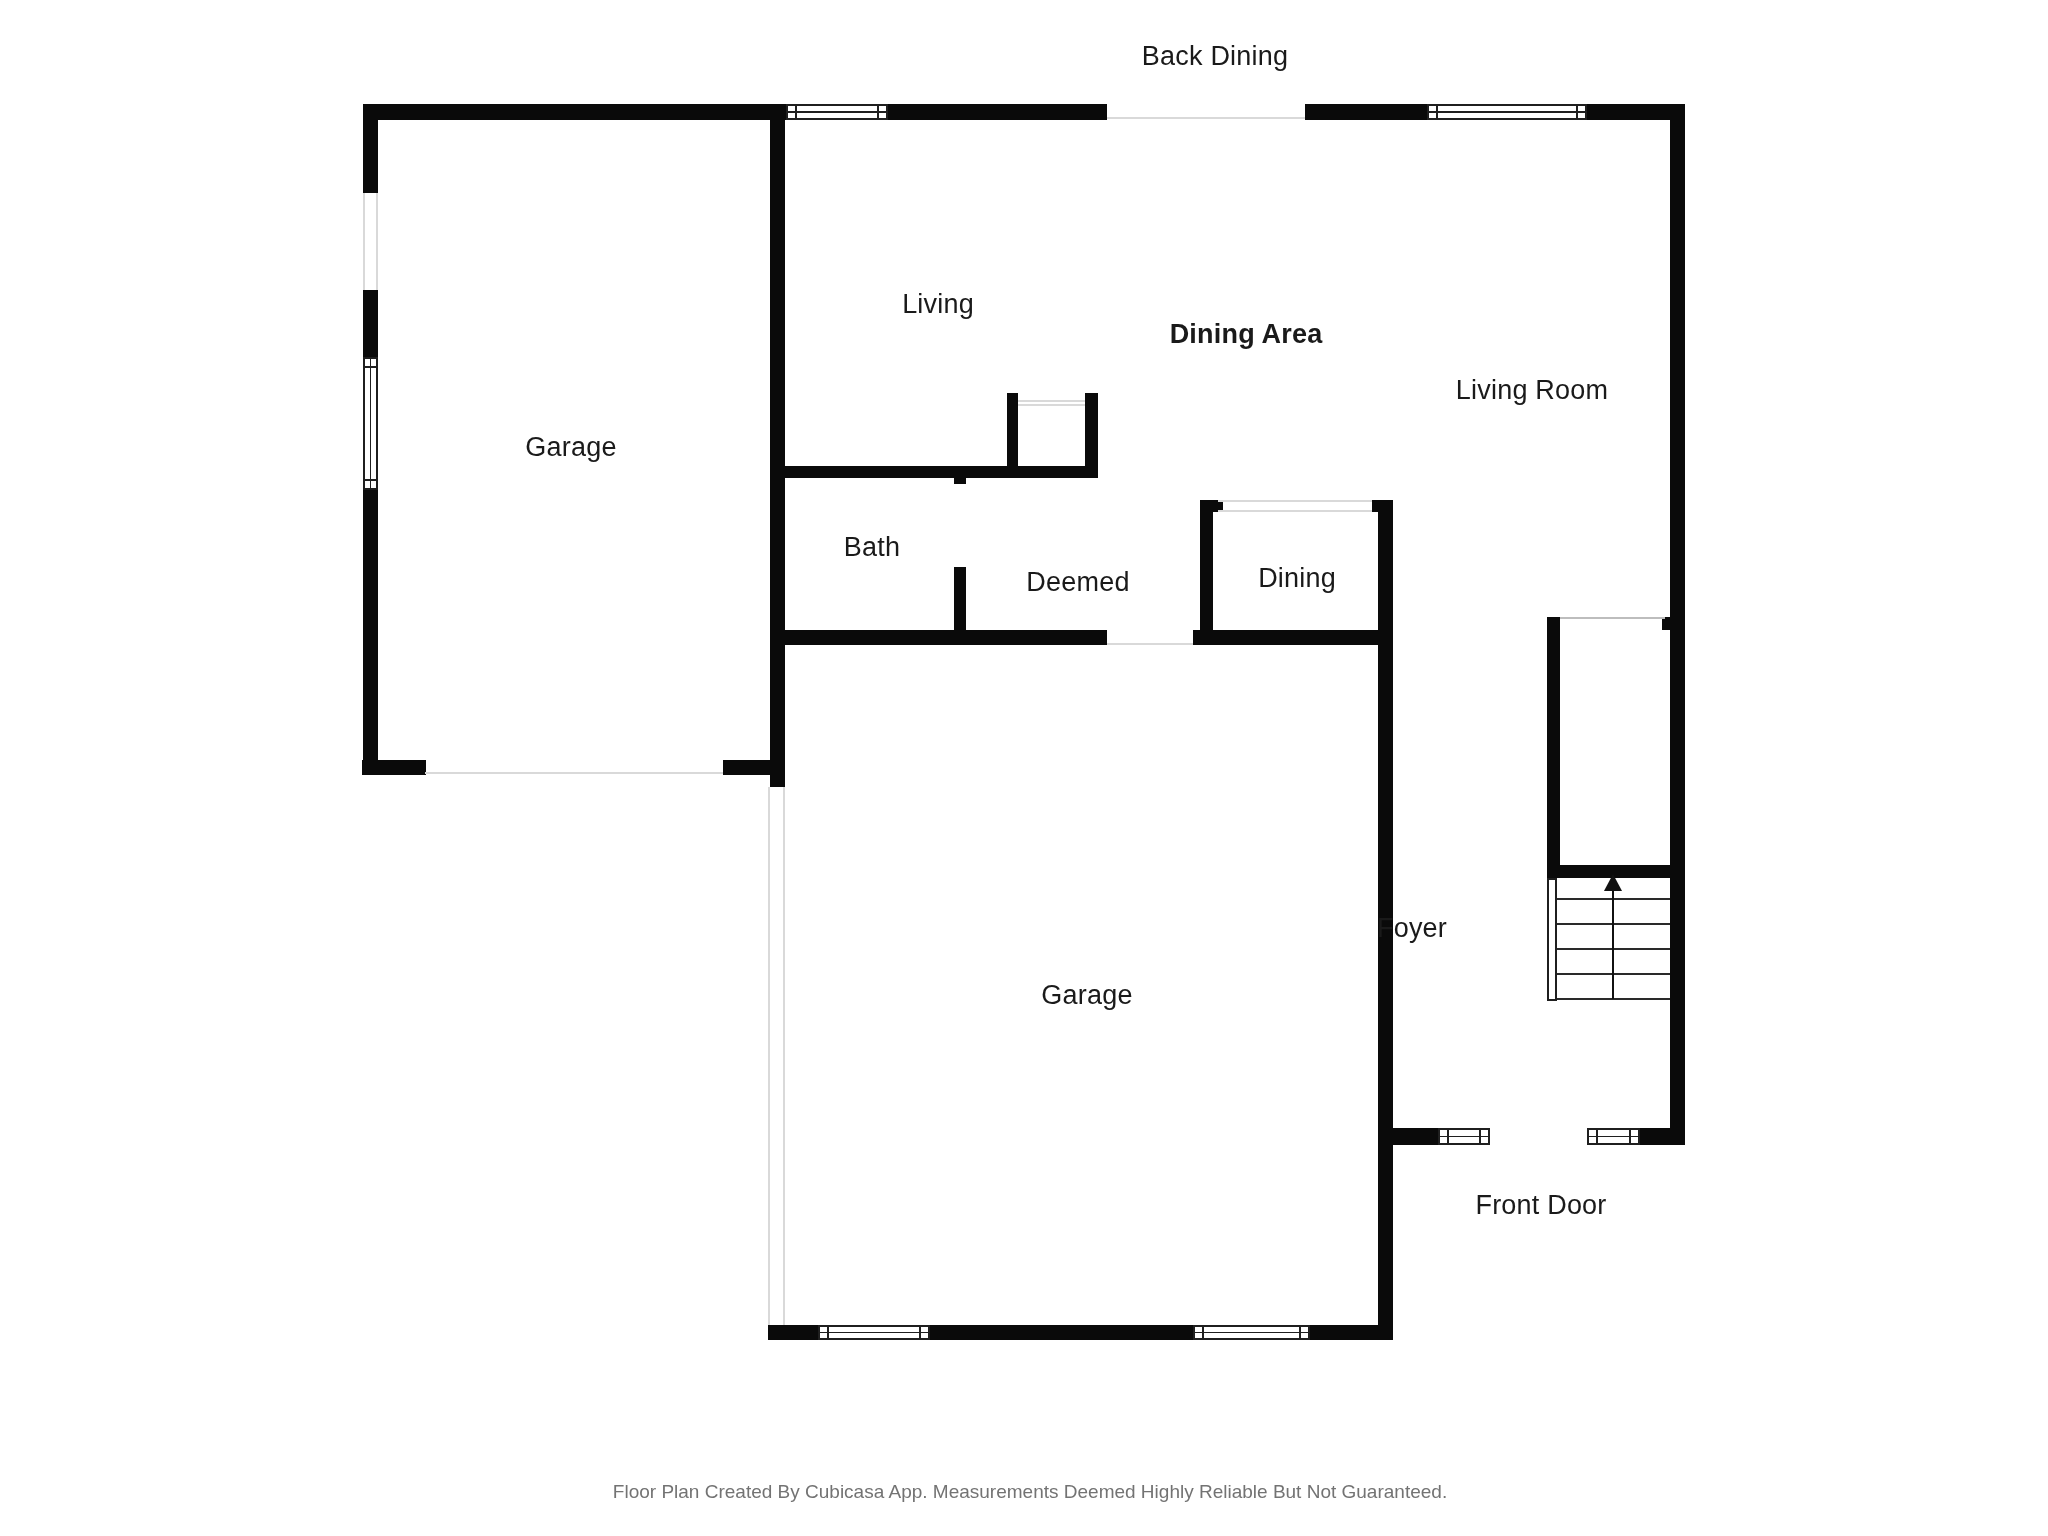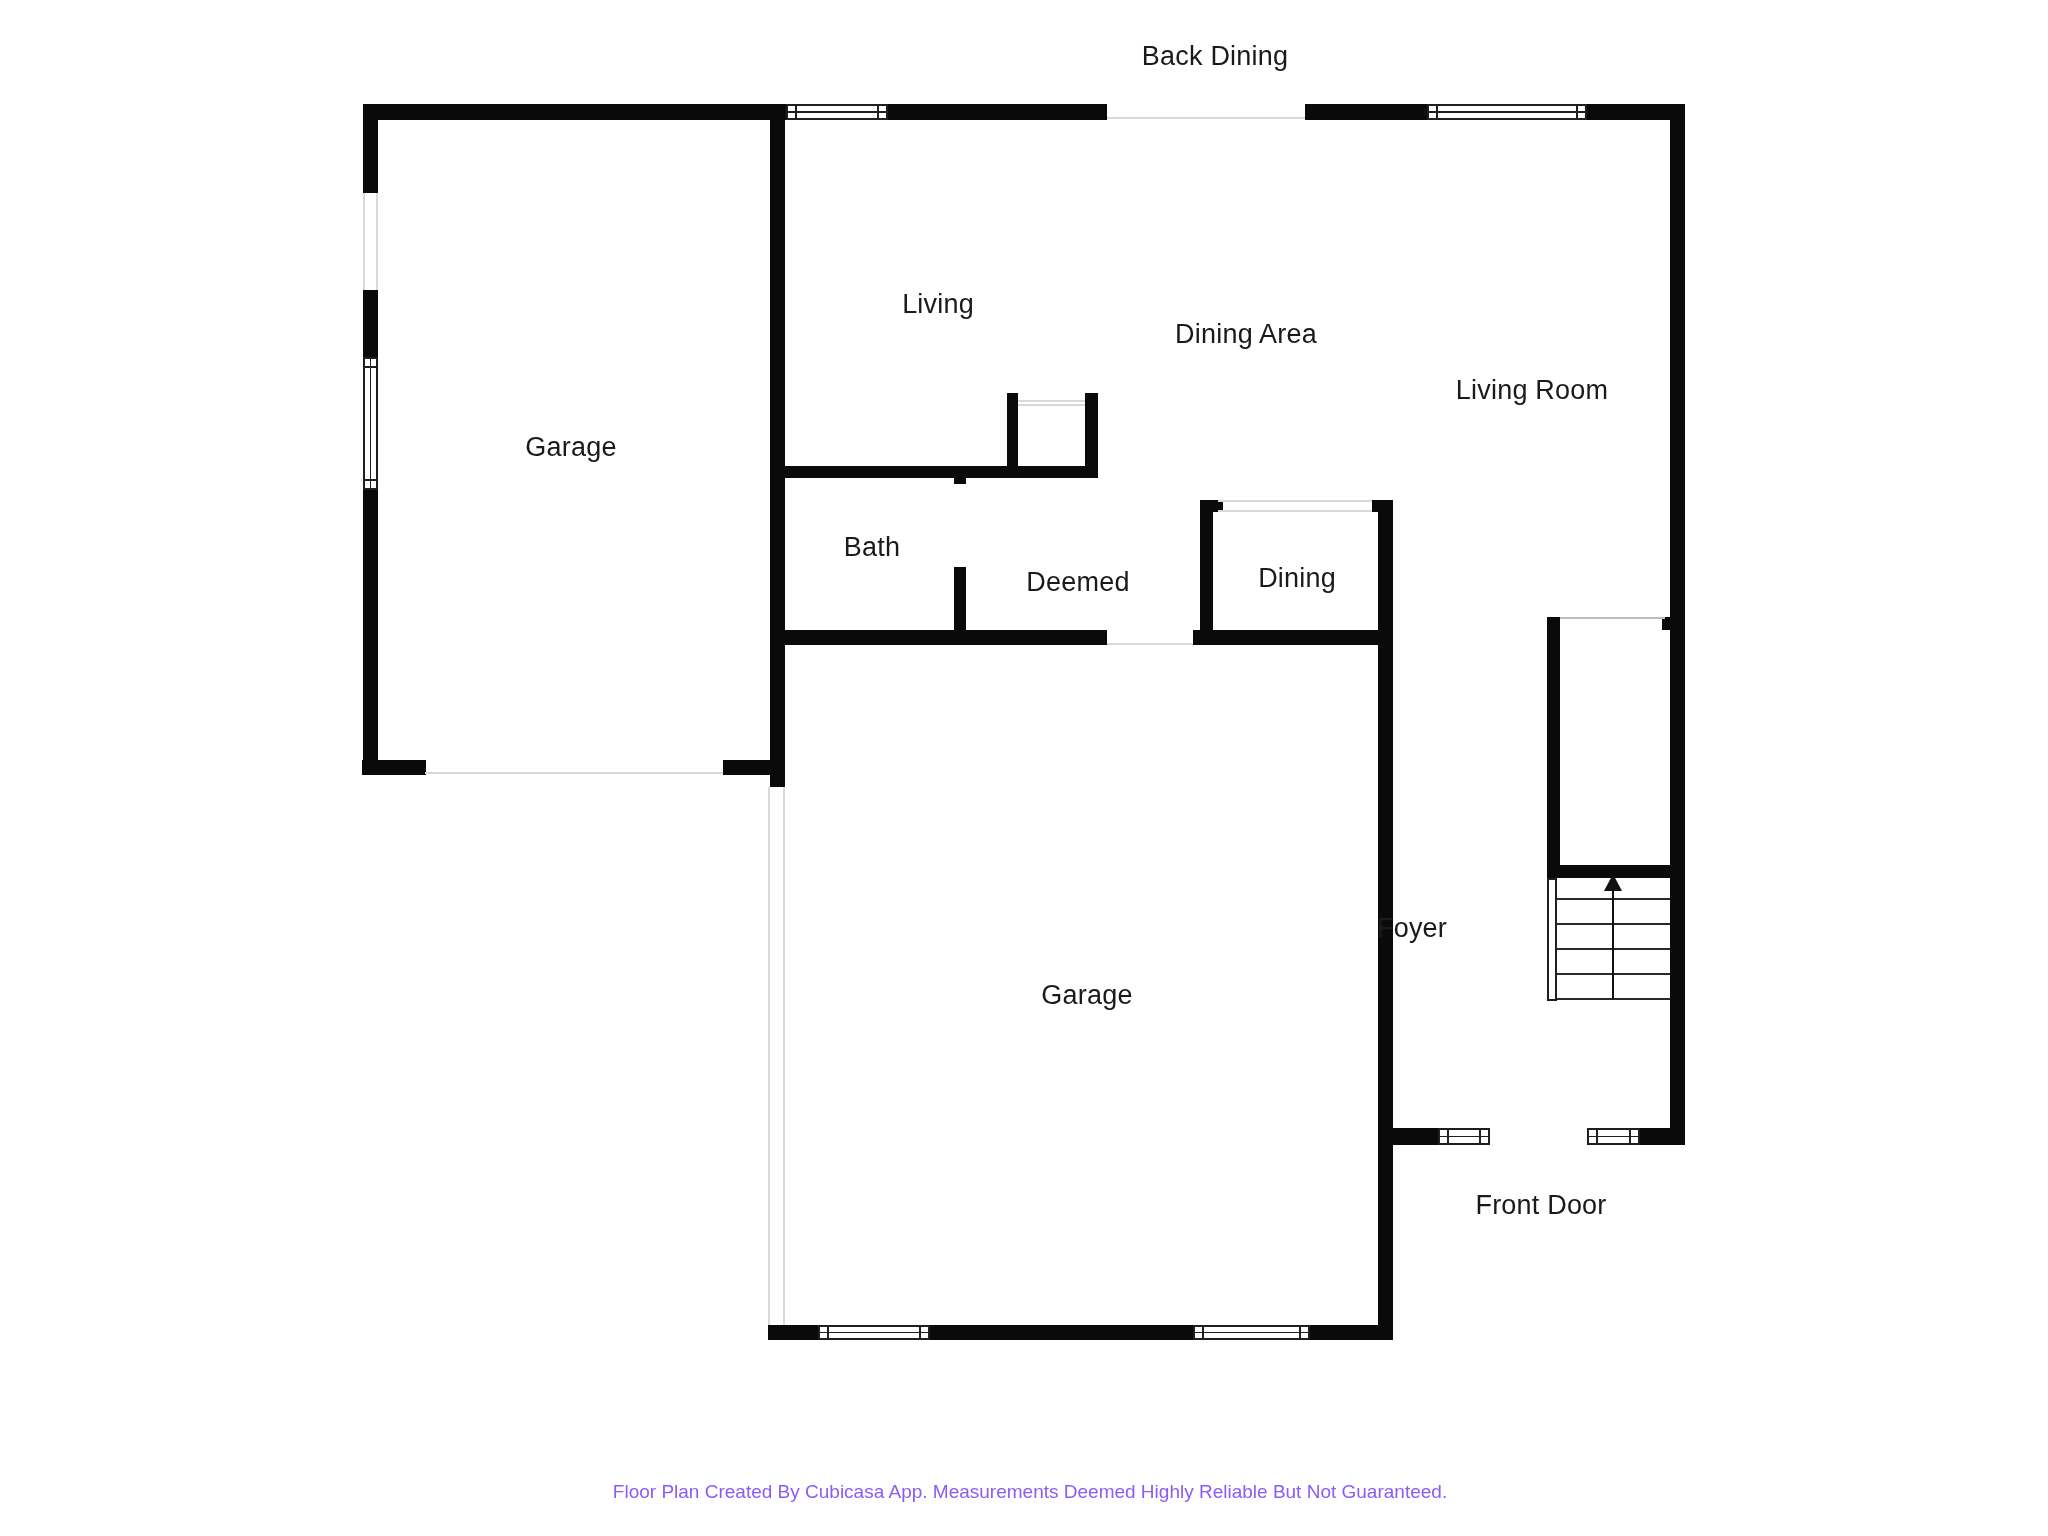--- a/index.html
+++ b/index.html
@@ -23,21 +23,21 @@
   .railing{position:absolute;background:#ffffff;border:2px solid #1f1f1f;box-sizing:border-box;}
   .arrow-line{position:absolute;background:#111111;}
   .arrow-head{position:absolute;width:0;height:0;border-left:9px solid transparent;
     border-right:9px solid transparent;border-bottom:17px solid #111111;}
   .room-label{
     position:absolute;transform:translate(-50%,-50%);white-space:nowrap;
     font-size:27px;color:#1a1a1a;letter-spacing:0.2px;
   }
   .footer-label{
     position:absolute;transform:translate(-50%,-50%);white-space:nowrap;
-    font-size:19px;color:#8b5cf6;
+    font-size:19px;color:#737373;
   }
 </style>
 </head>
 <body>
 
 <div id="plan">
 
   <div class="wall" style="left:363px;top:104px;width:423px;height:16px;"></div>
   <div class="wall" style="left:888px;top:104px;width:219px;height:16px;"></div>
   <div class="wall" style="left:1305px;top:104px;width:122px;height:16px;"></div>
@@ -134,21 +134,21 @@
   <div class="tread" style="left:1557px;top:923px;width:113px;height:2px;"></div>
   <div class="tread" style="left:1557px;top:948px;width:113px;height:2px;"></div>
   <div class="tread" style="left:1557px;top:973px;width:113px;height:2px;"></div>
   <div class="tread" style="left:1557px;top:998px;width:113px;height:2px;"></div>
   <div class="arrow-line" style="left:1612px;top:890px;width:2px;height:109px;"></div>
   <div class="arrow-head" style="left:1604px;top:874px;"></div>
 
   <span class="room-label" style="left:1215px;top:56px;">Back Dining</span>
   <span class="room-label" style="left:571px;top:447px;">Garage</span>
   <span class="room-label" style="left:938px;top:304px;">Living</span>
-  <span class="room-label" style="left:1246px;top:334px;">Dining Area</span>
+  <span class="room-label" style="left:1246px;top:334px;font-weight:bold;">Dining Area</span>
   <span class="room-label" style="left:1532px;top:390px;">Living Room</span>
   <span class="room-label" style="left:872px;top:547px;">Bath</span>
   <span class="room-label" style="left:1078px;top:582px;">Deemed</span>
   <span class="room-label" style="left:1297px;top:578px;">Dining</span>
   <span class="room-label" style="left:1087px;top:995px;">Garage</span>
   <span class="room-label" style="left:1412px;top:928px;text-align:center;">Foyer</span>
   <span class="room-label" style="left:1541px;top:1197px;margin-top:8px;">Front Door</span>
 
   <span class="footer-label" style="left:1030px;top:1492px;">Floor Plan Created By Cubicasa App. Measurements Deemed Highly Reliable But Not Guaranteed.</span>
 

